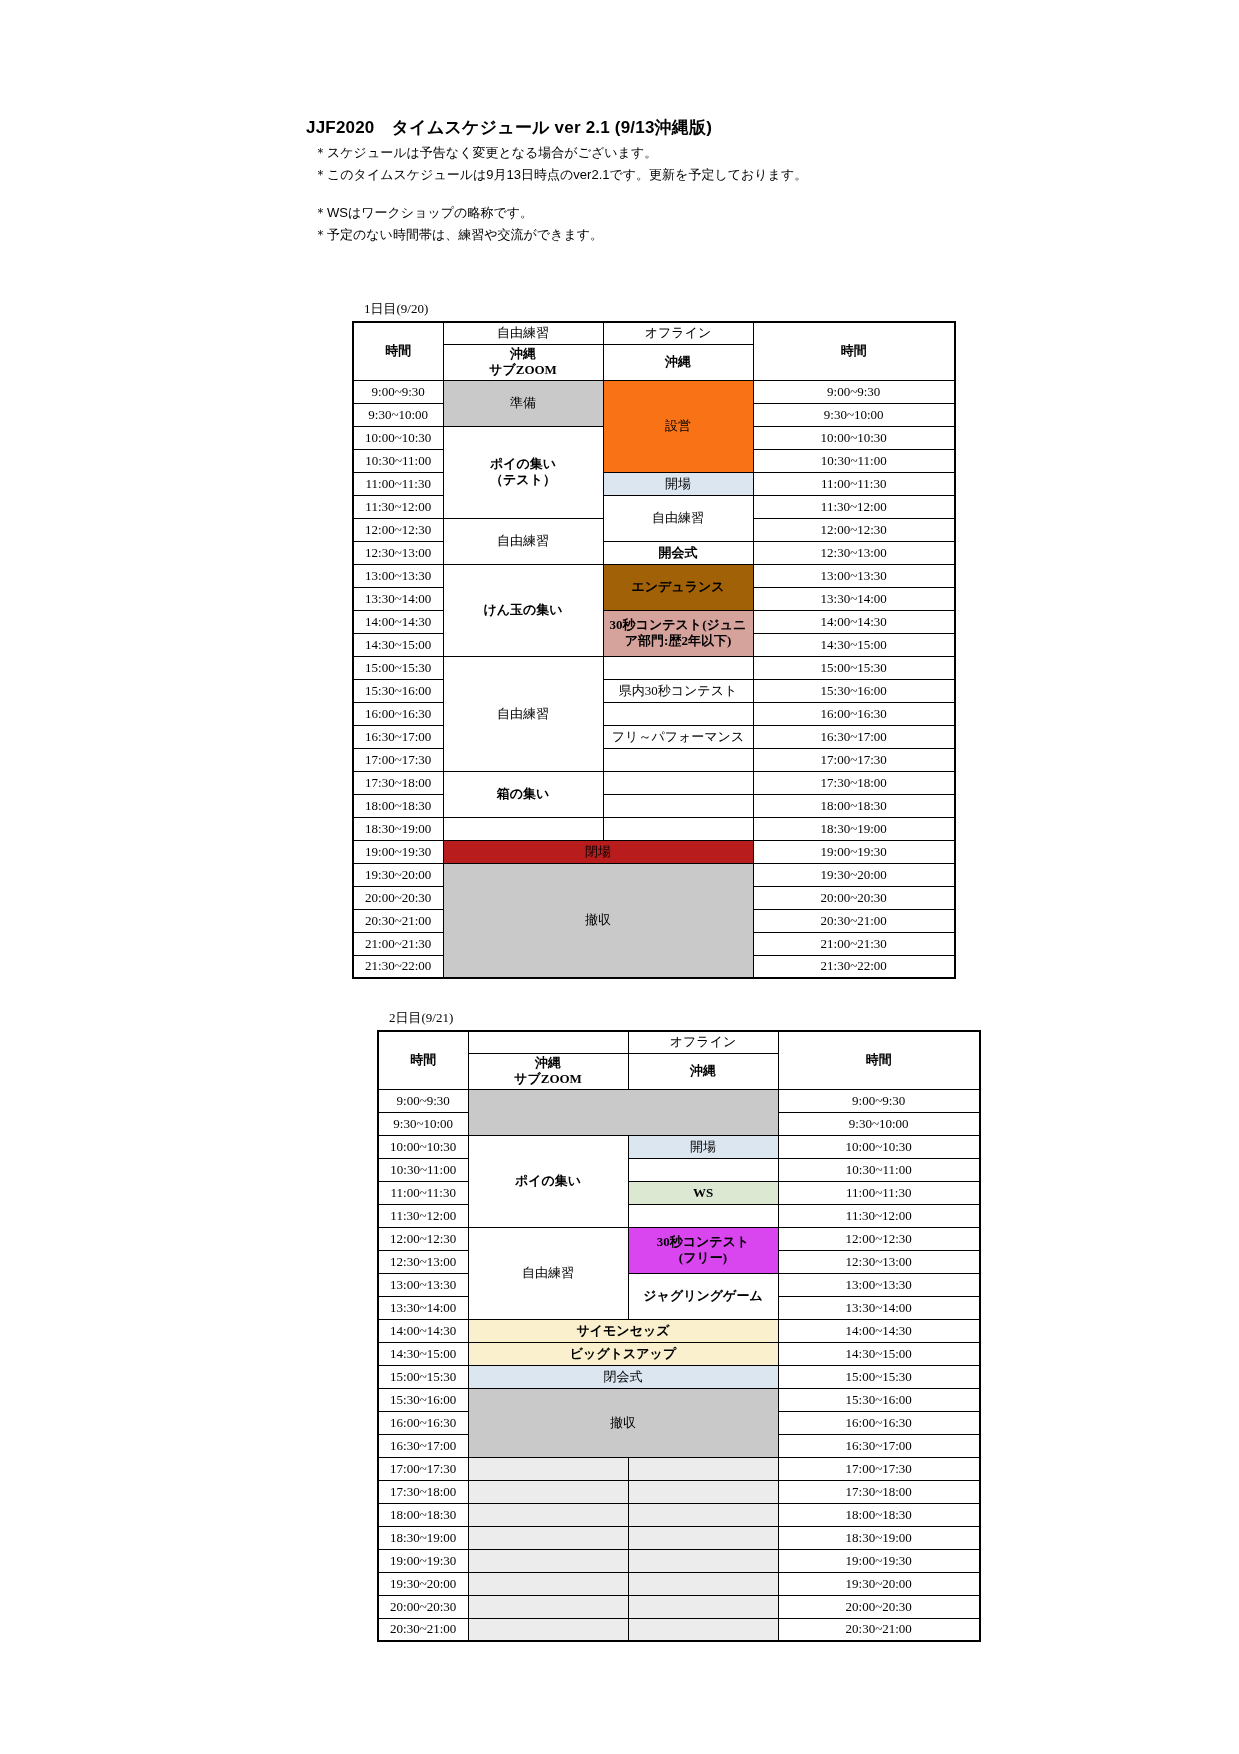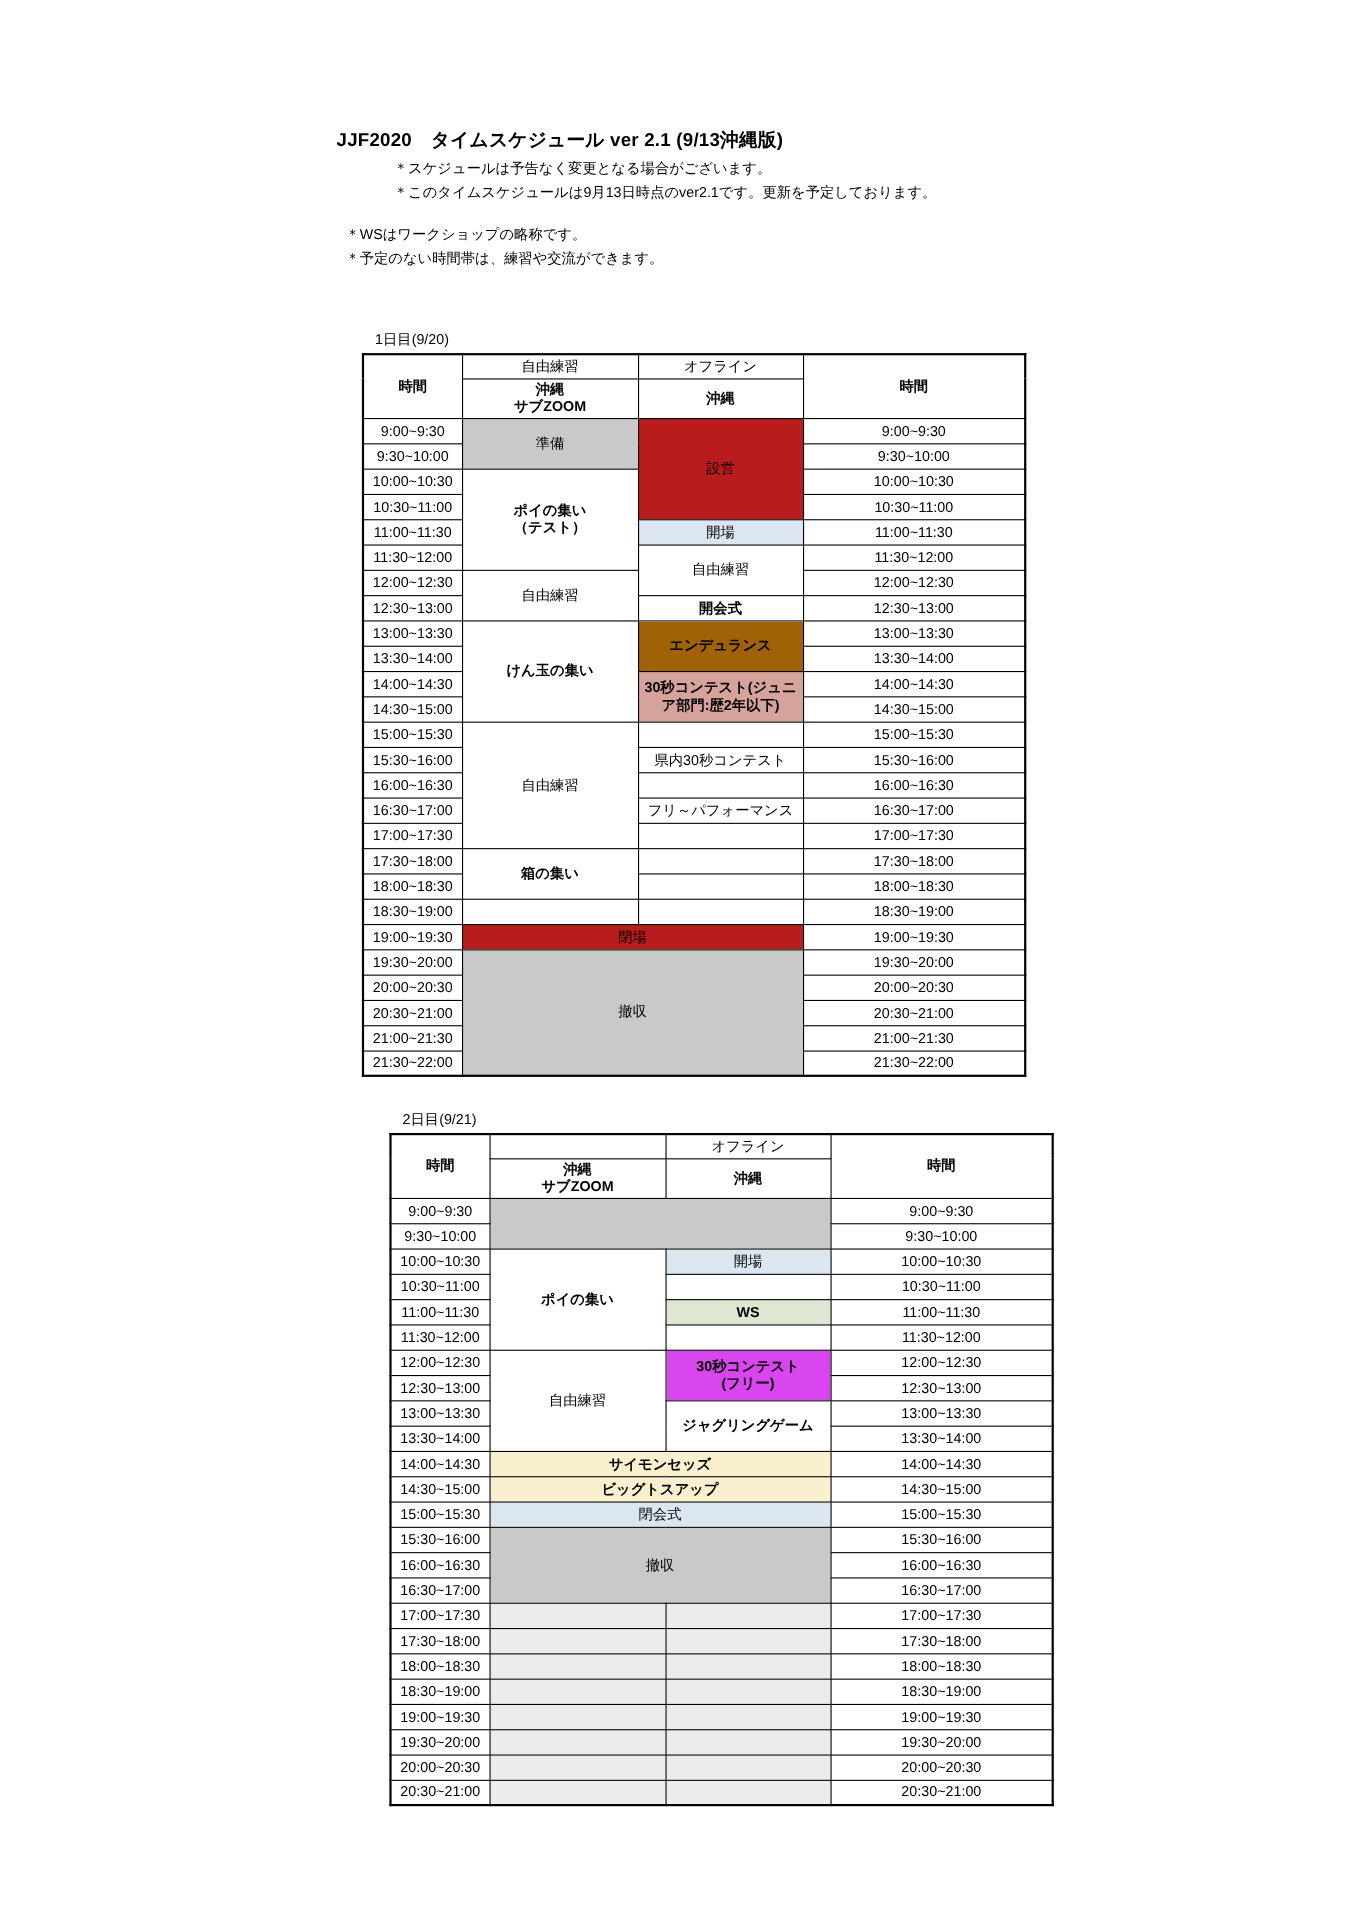--- a/index.html
+++ b/index.html
@@ -3,23 +3,23 @@
 <meta charset="utf-8">
 <style>
   html,body{margin:0;padding:0;background:#fff;}
   .page{
     position:relative;width:1239px;height:1754px;background:#ffffff;
     font-family:"Liberation Sans","DejaVu Sans",sans-serif;color:#000;
     overflow:hidden;
   }
   .doc-title{position:absolute;left:306px;top:116px;font-size:17px;font-weight:bold;letter-spacing:0.2px;}
   .notes{position:absolute;font-size:13px;line-height:22px;}
-  .notes-top{left:314px;top:142px;margin-left:44px;}
+  .notes-top{left:314px;top:142px;}
   .notes-bottom{left:314px;top:202px;}
-  .table-block{position:absolute;left:329px;}
+  .table-block{position:absolute;left:352px;font-family:Liberation Serif, serif;}
   .table-label{font-size:13px;margin:0 0 3px 12px;}
   table.schedule{border-collapse:collapse;table-layout:fixed;border:2px solid #000;}
   table.schedule td{
     border:1px solid #000;font-size:13px;text-align:center;vertical-align:middle;
     padding:1px 2px;line-height:1.2;white-space:pre-line;overflow:hidden;
   }
   td.bold{font-weight:bold;}
 </style>
 </head>
 <body>
@@ -55,21 +55,21 @@
             <td rowspan="2" class="bold">時間</td>
           </tr>
           <tr style="height: 36px;">
             <td class="bold">沖縄
 サブZOOM</td>
             <td class="bold">沖縄</td>
           </tr>
           <tr style="height: 23px;">
             <td>9:00~9:30</td>
             <td rowspan="2" style="background: rgb(201, 201, 201);">準備</td>
-            <td rowspan="4" style="background: #b91c1c;">設営</td>
+            <td rowspan="4" style="background: #f97316;">設営</td>
             <td>9:00~9:30</td>
           </tr>
           <tr style="height: 23px;">
             <td>9:30~10:00</td>
             <td>9:30~10:00</td>
           </tr>
           <tr style="height: 23px;">
             <td>10:00~10:30</td>
             <td rowspan="4" class="bold">ポイの集い
 （テスト）</td>

